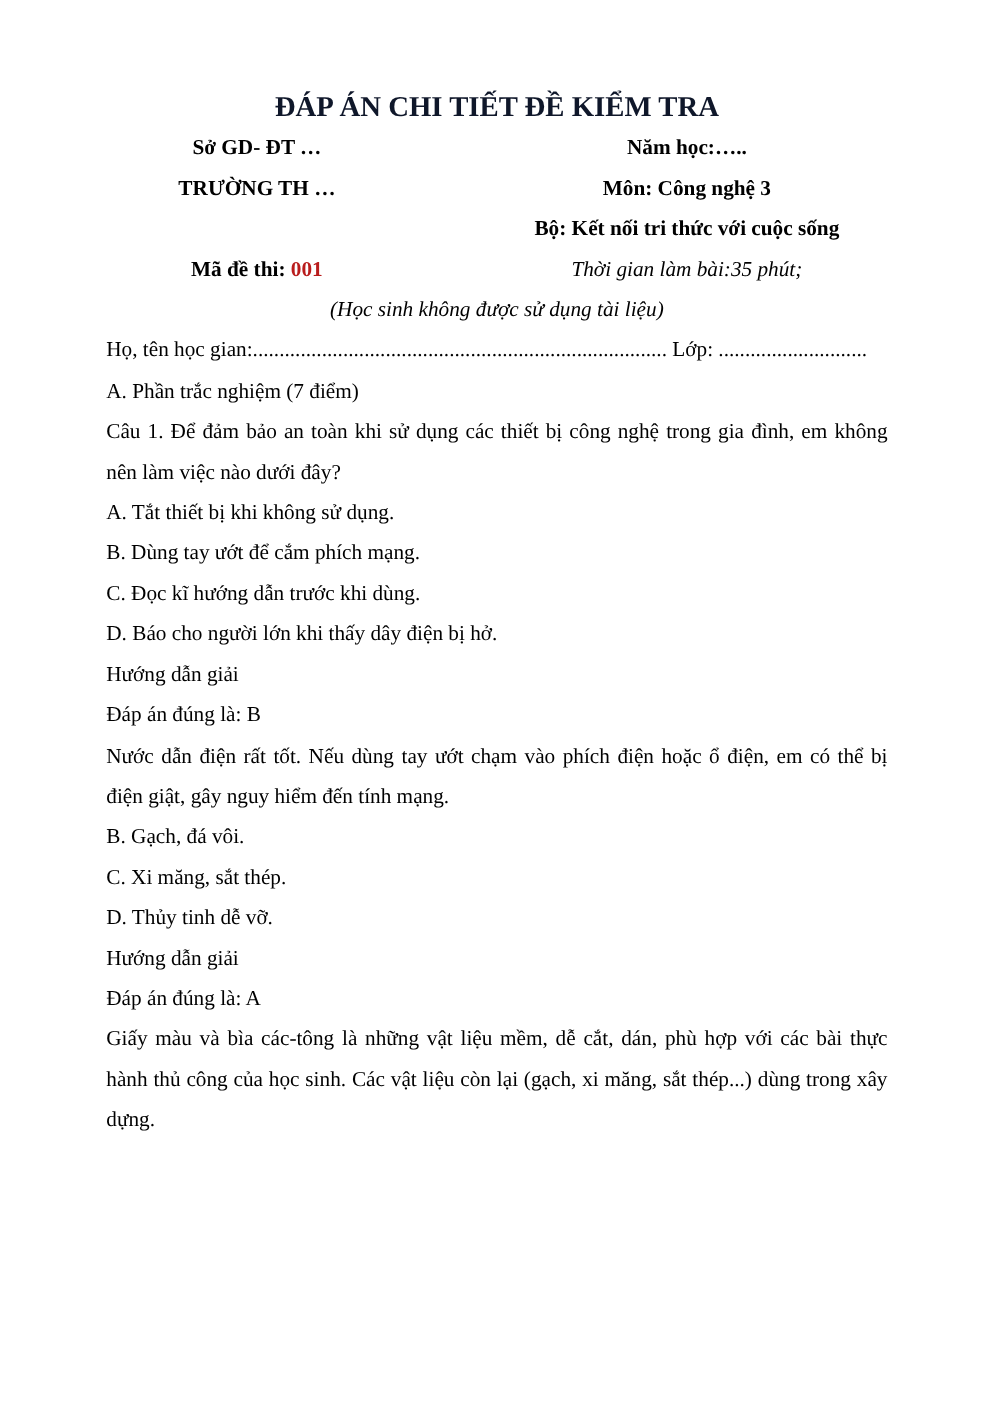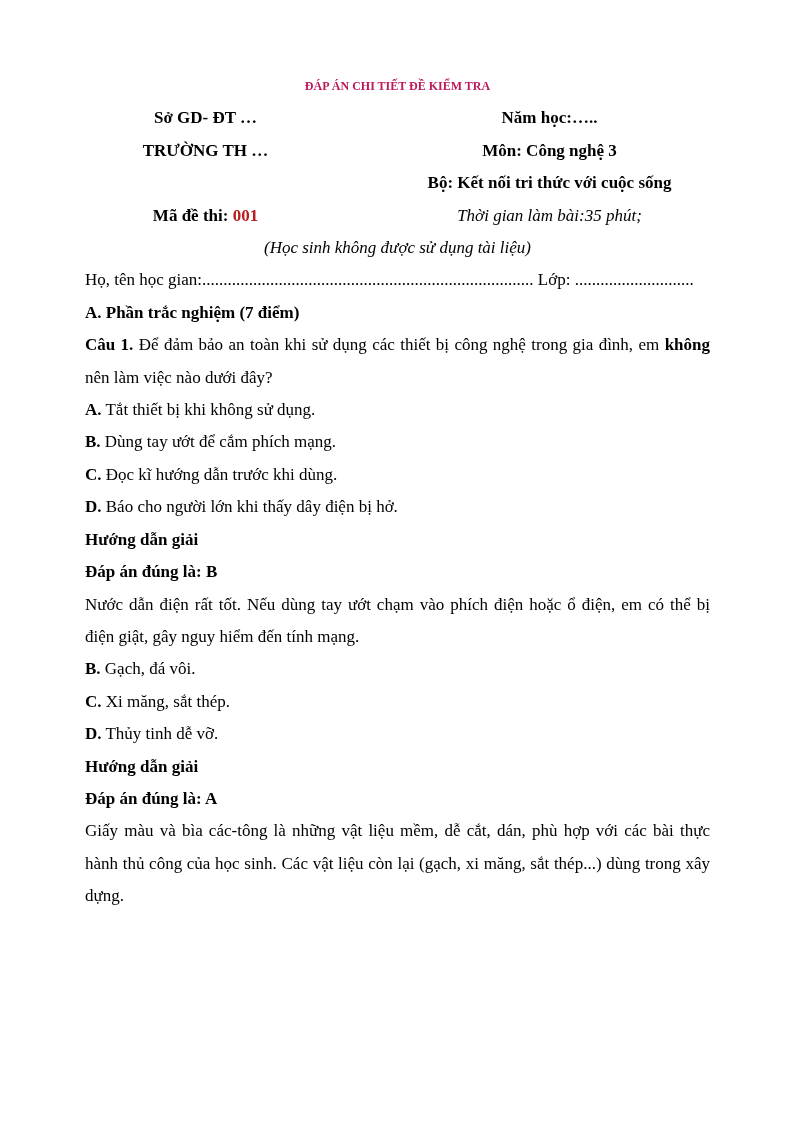--- a/index.html
+++ b/index.html
@@ -12,31 +12,31 @@
     background: #ffffff;
     padding: 70px 84px 0 85px;
     font-family: "Liberation Serif", "DejaVu Serif", serif;
     font-size: 17px;
     line-height: 32.4px;
     color: #000000;
     overflow: hidden;
   }
   p { margin: 0; }
   .doc-title {
-    font-size: 12px;
+    font-size: 23px;
     font-weight: bold;
-    color: #be185d;
+    color: #0f172a;
     text-align: center;
   }
   .header-cols { display: flex; width: 100%; gap: 21px; }
   .header-left  { width: 40%; text-align: center; font-weight: bold; }
   .header-right { width: 60%; text-align: center; font-weight: bold; padding-left: 42px; }
   .italic { font-style: italic; font-weight: normal; }
   .center { text-align: center; }
-  .bold { font-weight: bold; }
+  .bold { font-weight: normal; }
   .red  { color: #b91c1c; }
   .justify { text-align: justify; }
   .blank-line { visibility: hidden; }
 </style>
 </head>
 <body>
 
 <div class="page">
 
   <p class="doc-title">ĐÁP ÁN CHI TIẾT ĐỀ KIỂM TRA</p>

